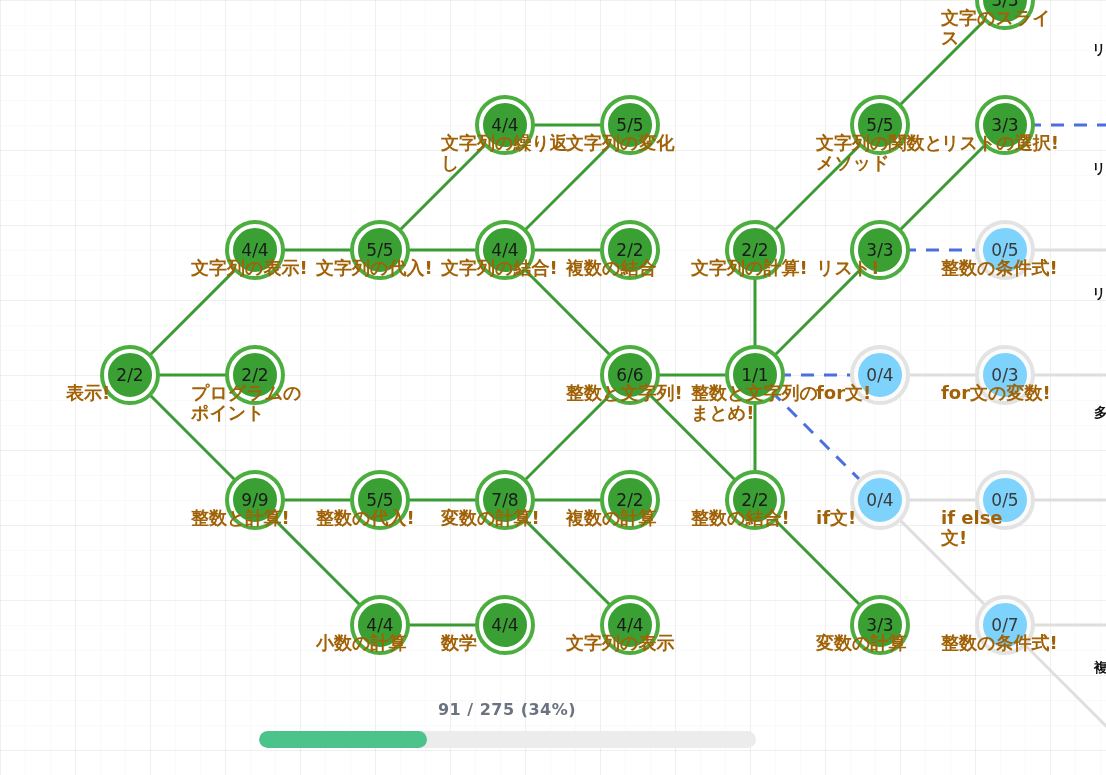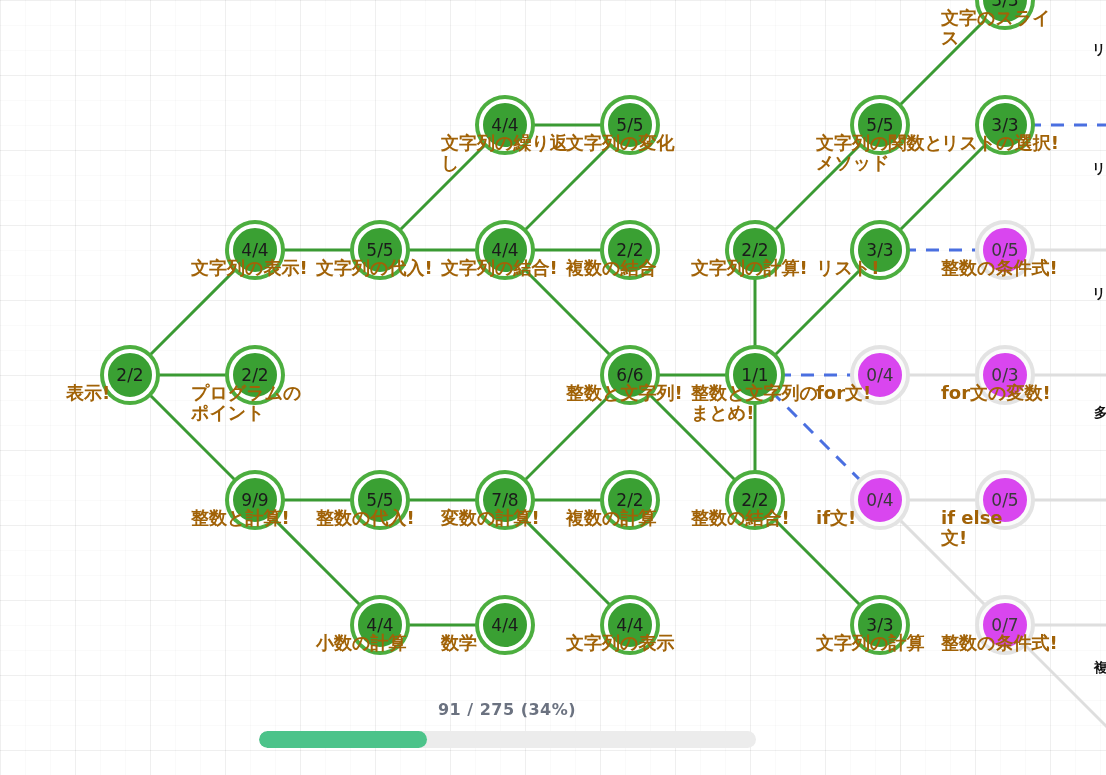--- a/index.html
+++ b/index.html
@@ -37,21 +37,21 @@
     width:52px;height:52px;border-radius:50%;
     display:flex;align-items:center;justify-content:center;
     box-sizing:border-box;
   }
   .node.done .ring{
     background:#3aa033;
     border:4px solid #ffffff;
     box-shadow:0 0 0 4px #4cae3f;
   }
   .node.todo .ring{
-    background:#d946ef;
+    background:#7dd3fc;
     border:4px solid #fbfbfb;
     box-shadow:0 0 0 4px #e3e3e3;
   }
   .node .frac{
     font-family:"DejaVu Sans","Liberation Sans",sans-serif;
     font-size:17px;line-height:1;color:#1b1b1b;font-weight:normal;
   }
   .node.todo .frac{color:#3a3a3a;}
   .node .label{
     position:absolute;left:50%;top:34px;transform:translateX(-50%);
@@ -244,21 +244,21 @@
       <div class="node done" style="left: 880px; top: 250px;">
         <div class="ring">
           <span class="frac">3/3</span>
         </div>
         <div class="label">リスト!</div>
       </div>
       <div class="node done" style="left: 880px; top: 625px;">
         <div class="ring">
           <span class="frac">3/3</span>
         </div>
-        <div class="label">文字列の計算</div>
+        <div class="label">変数の計算</div>
       </div>
       <div class="node done" style="left: 1005px; top: 0px;">
         <div class="ring">
           <span class="frac">3/3</span>
         </div>
         <div class="label">文字のスライス</div>
       </div>
       <div class="node done" style="left: 1005px; top: 125px;">
         <div class="ring">
           <span class="frac">3/3</span>

